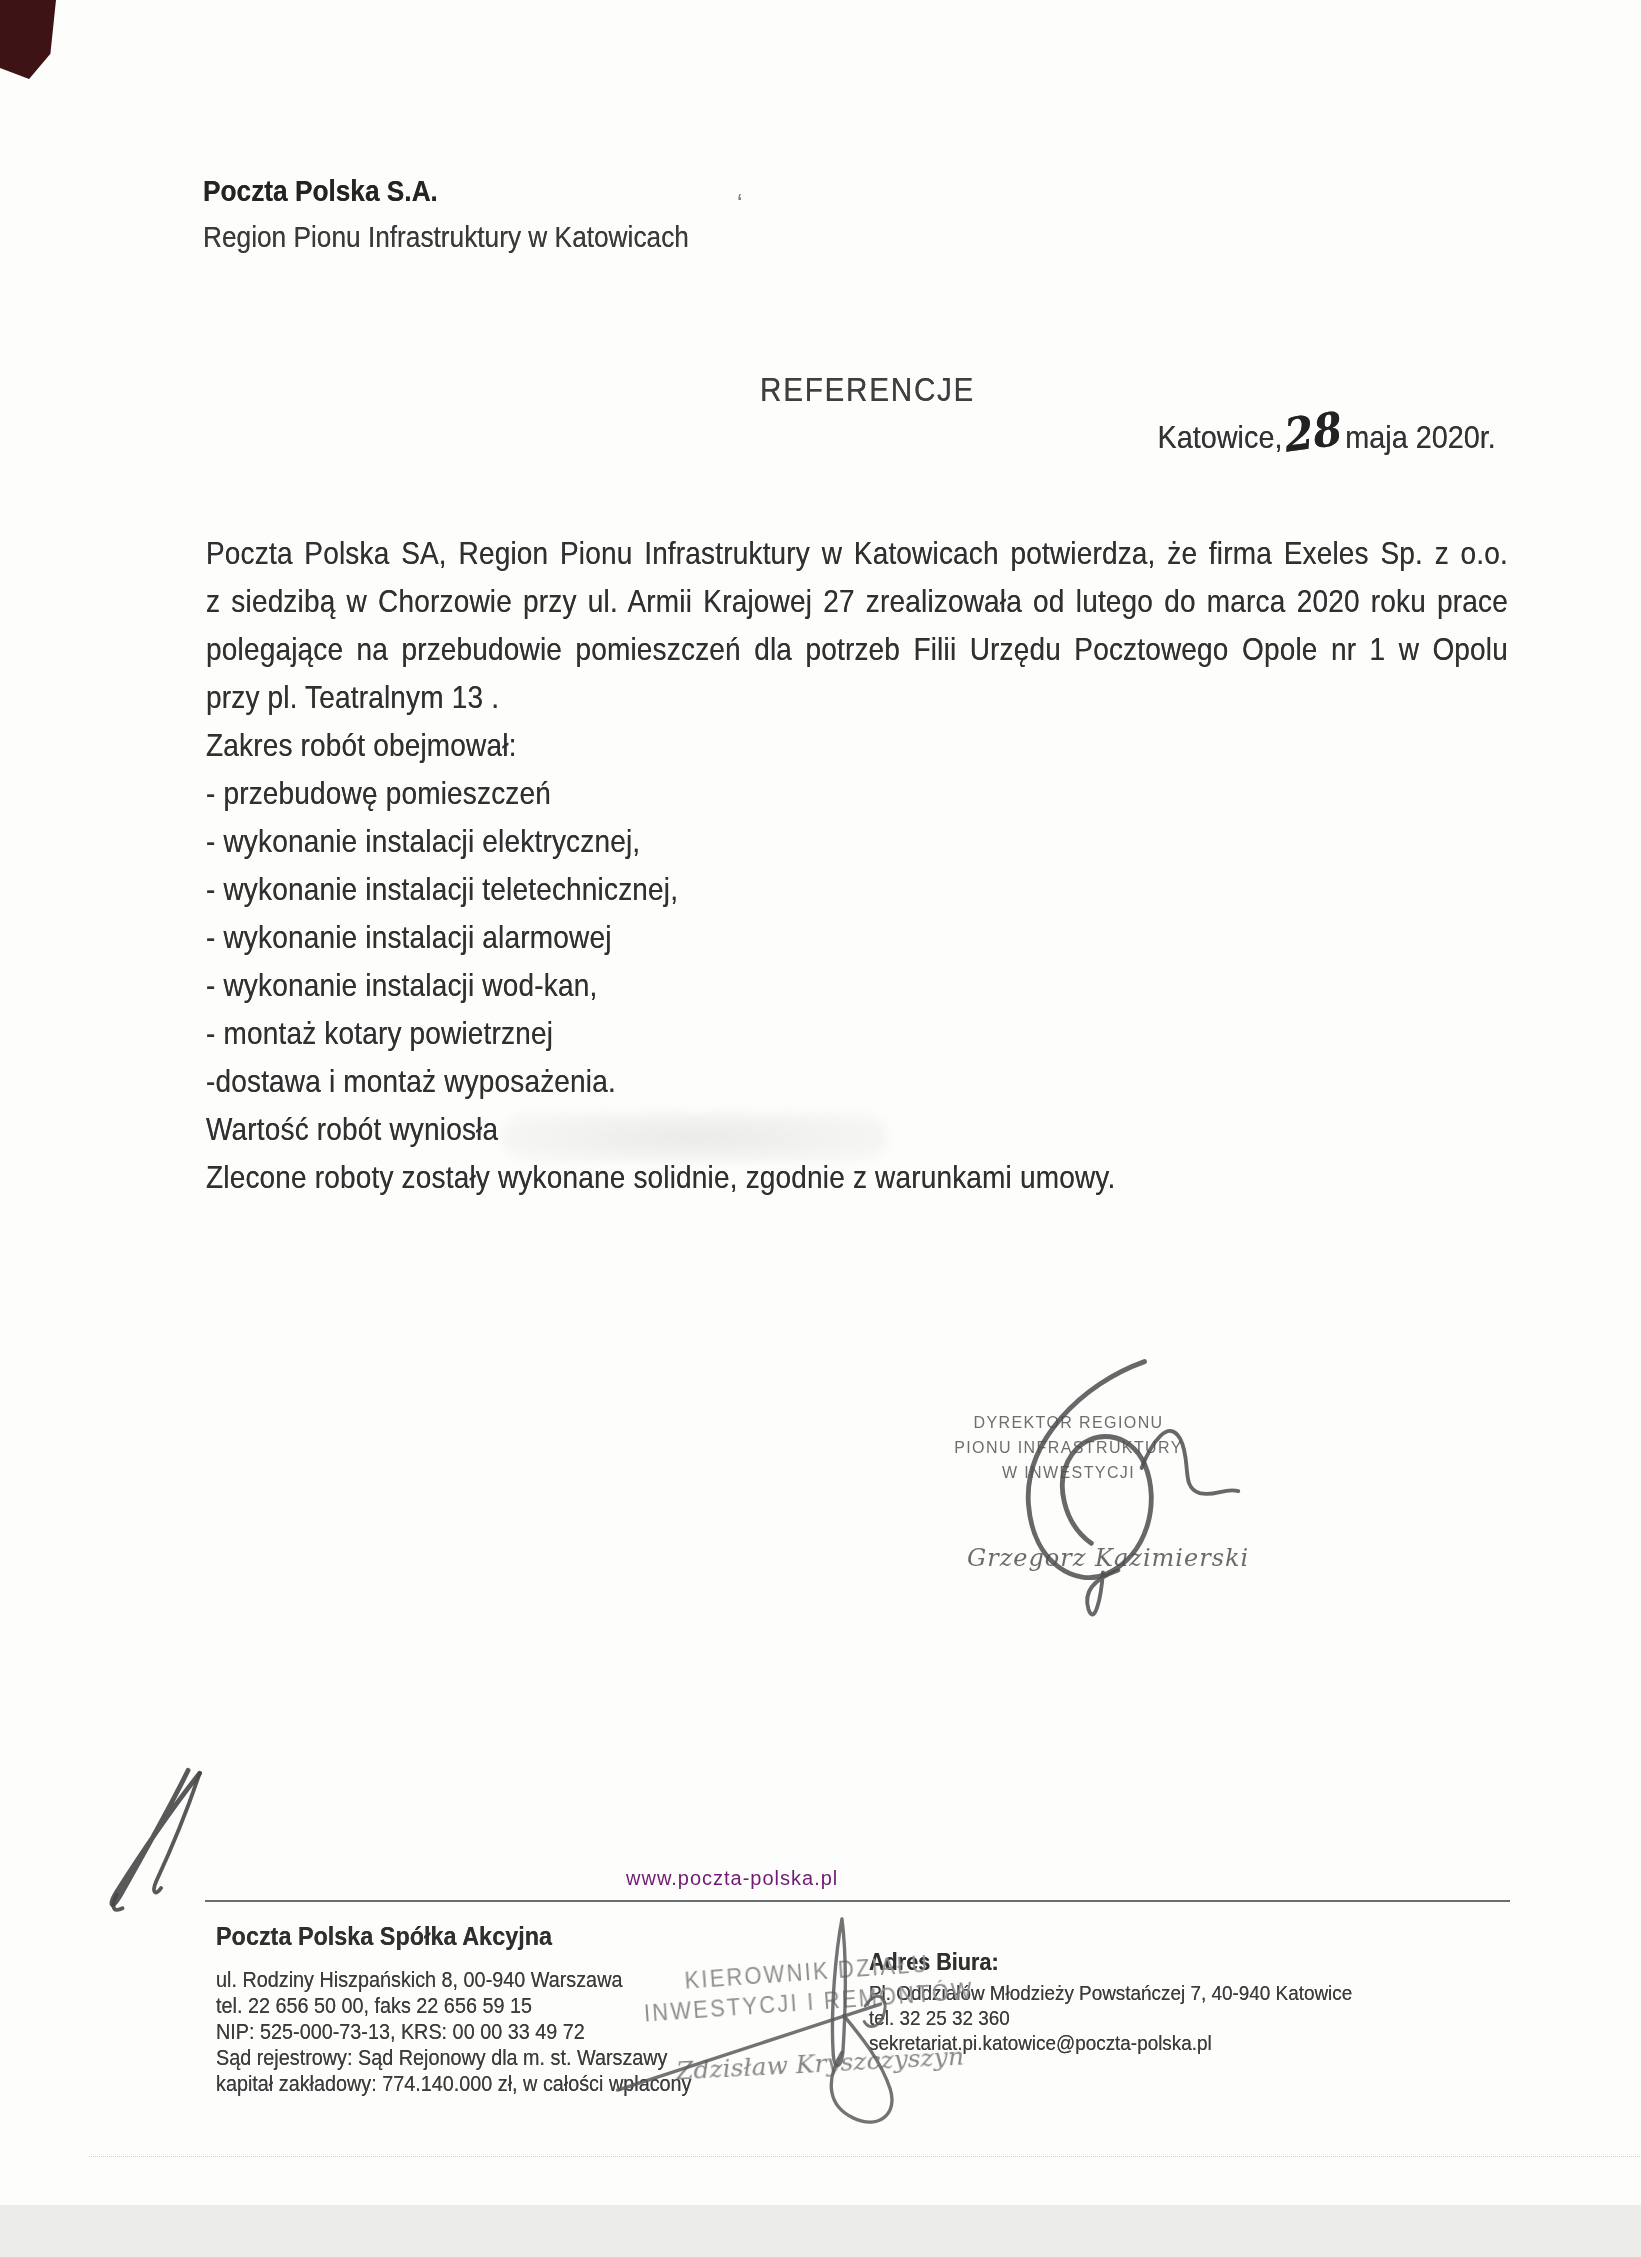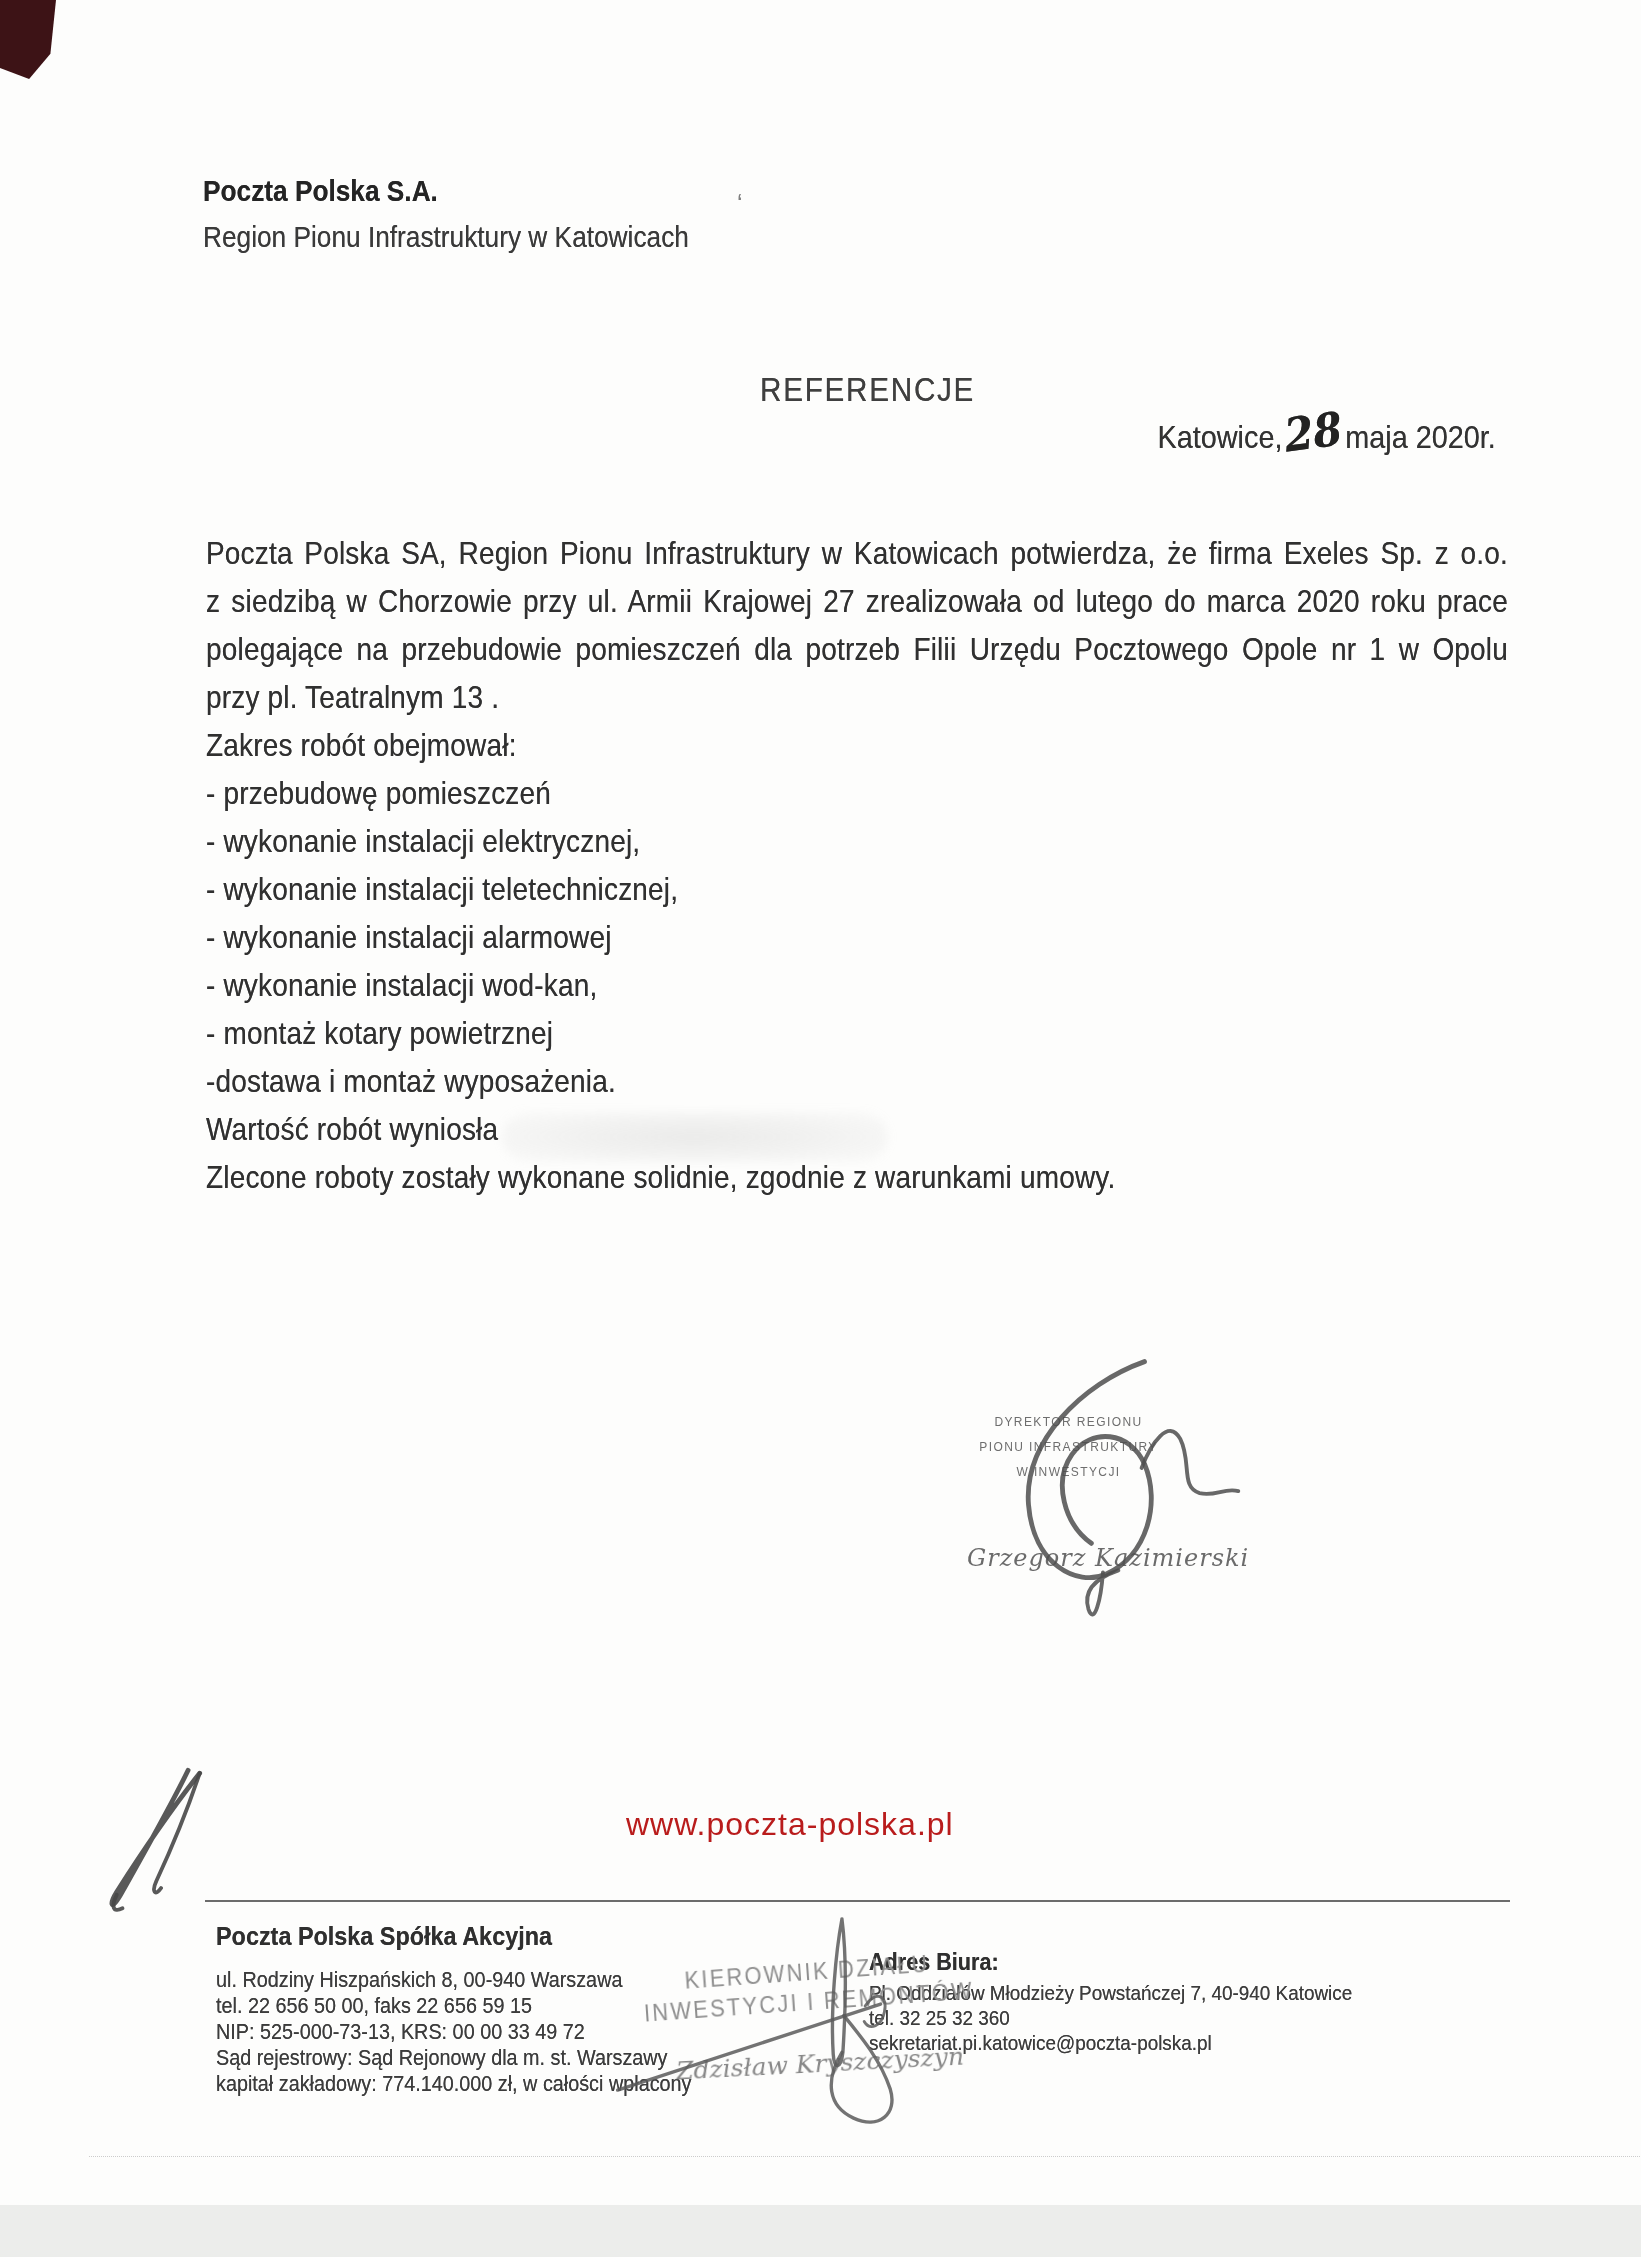--- a/index.html
+++ b/index.html
@@ -31,29 +31,29 @@
   
   .bodyblock{left:206px;top:529px;width:1488px;font-size:32px;line-height:48px;
              letter-spacing:0.2px;transform:scaleX(.875);transform-origin:0 0;color:#303030;}
   .jline{text-align:justify;text-align-last:justify;}
   .lline{text-align:left;}
   .smudge{left:502px;top:1112px;width:386px;height:50px;border-radius:25px;
           background:radial-gradient(ellipse at center,rgba(170,170,170,.22),rgba(200,200,200,.05));
           filter:blur(4.8px);}
 
   
-  .dstamp{left:919px;top:1410px;width:299px;text-align:center;font-size:12px;line-height:25px;
+  .dstamp{left:919px;top:1410px;width:299px;text-align:center;font-size:16px;line-height:25px;
           letter-spacing:1.4px;color:#6e6e6e;filter:blur(0.3px);}
   .dsig-name{left:967px;top:1502px;font-family:"DejaVu Serif",serif;font-style:italic;
              font-size:24px;color:#6b6b6b;letter-spacing:1px;filter:blur(0.3px);margin-top:42px;}
   .dsig-svg{left:985px;top:1350px;}
 
   
   .pen-left{left:53px;top:1717px;}
-  .www{left:626px;top:1806px;font-size:32px;letter-spacing:1px;color:#b91c1c;}
+  .www{left:626px;top:1867px;font-size:20px;letter-spacing:1px;color:#701a75;}
   .rule{left:205px;top:1900px;width:1305px;border-top:2.9px solid #525252;opacity:.85;}
   .fcol-l{left:216px;top:1921px;transform:scaleX(.9);transform-origin:0 0;color:#3c3c3c;}
   .fcol-l .co{font-size:26px;font-weight:bold;color:#2f2f2f;margin-bottom:15.4px;}
   .fcol-l .ln{font-size:22px;line-height:26px;}
   .fcol-r{left:869px;top:1948px;transform:scaleX(.9);transform-origin:0 0;color:#3c3c3c;}
   .fcol-r .co{font-size:24px;font-weight:bold;color:#2f2f2f;margin-bottom:3.9px;}
   .fcol-r .ln{font-size:21px;line-height:25px;}
   .mstamp{left:623px;top:1970px;width:386px;text-align:center;font-size:23px;line-height:30px;
           letter-spacing:2.4px;color:#8f8f8f;transform:rotate(-4deg) scaleX(.95);
           transform-origin:0 0;filter:blur(0.3px);}

